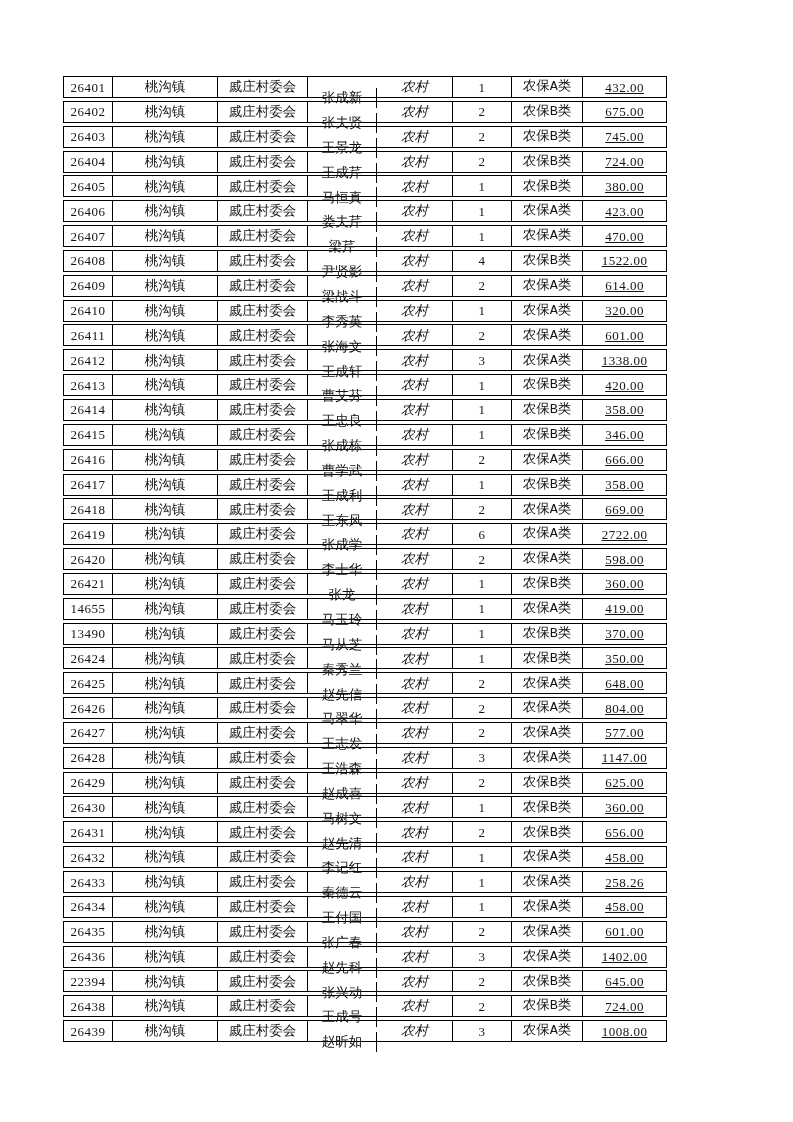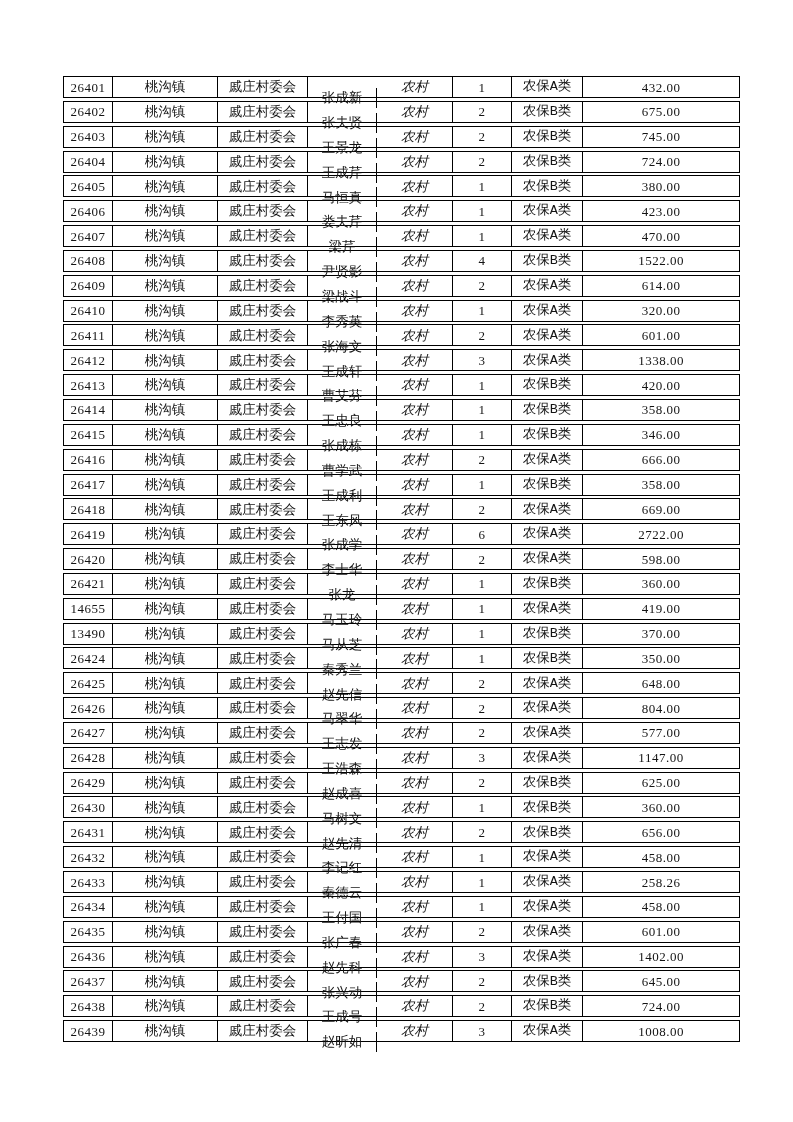--- a/index.html
+++ b/index.html
@@ -11,21 +11,21 @@
     height: 1122px;
     background: #ffffff;
     position: relative;
     font-family: "Liberation Serif", "DejaVu Serif", serif;
     color: #141414;
   }
   .table-wrap {
     position: absolute;
     left: 63px;
     top: 76px;
-    width: 677px;
+    width: 604px;
     text-align: right;
   }
   .t-row {
     display: flex;
     box-sizing: border-box;
     height: 22px;
     margin-bottom: 2.85px;
     border: 1px solid #000;
     background: #ffffff;
   }
@@ -36,20 +36,21 @@
     align-items: center;
     justify-content: center;
     border-right: 1px solid #000;
     font-size: 13.5px;
     line-height: 1;
     white-space: nowrap;
     overflow: hidden;
   }
   .cell:last-child {
     border-right: none;
+    text-decoration: underline;
   }
   .c0 { width: 49px; }
   .c1 { width: 105px; }
   .c2 { width: 90px; }
   .c3 { width: 69px; margin-top: 11px; }
   .c4 { width: 76px; font-style: italic; }
   .c5 { width: 59px; }
   .c6 { width: 71px; font-family: Liberation Mono, monospace; }
   .c7 { flex: 1; }
   .num {
@@ -415,21 +416,21 @@
       <div class="cell c0 num">26436</div>
       <div class="cell c1">桃沟镇</div>
       <div class="cell c2">戚庄村委会</div>
       <div class="cell c3">赵先科</div>
       <div class="cell c4">农村</div>
       <div class="cell c5 num">3</div>
       <div class="cell c6">农保A类</div>
       <div class="cell c7 num">1402.00</div>
     </div>
     <div class="t-row">
-      <div class="cell c0 num">26437</div>
+      <div class="cell c0 num">22394</div>
       <div class="cell c1">桃沟镇</div>
       <div class="cell c2">戚庄村委会</div>
       <div class="cell c3">张兴动</div>
       <div class="cell c4">农村</div>
       <div class="cell c5 num">2</div>
       <div class="cell c6">农保B类</div>
       <div class="cell c7 num">645.00</div>
     </div>
     <div class="t-row">
       <div class="cell c0 num">26438</div>

